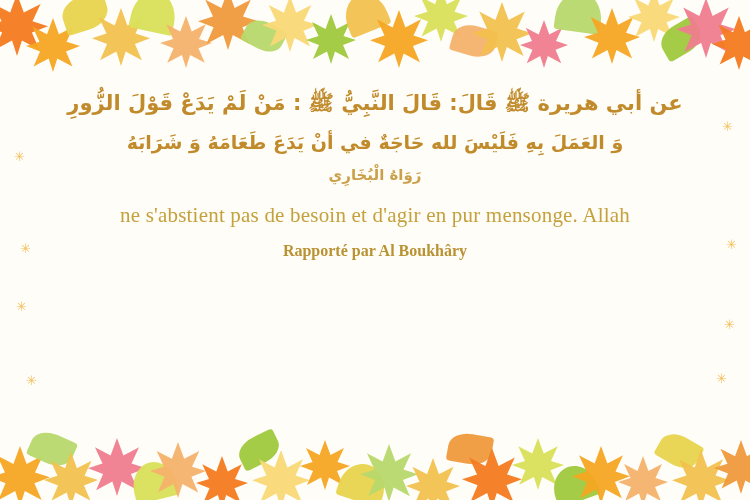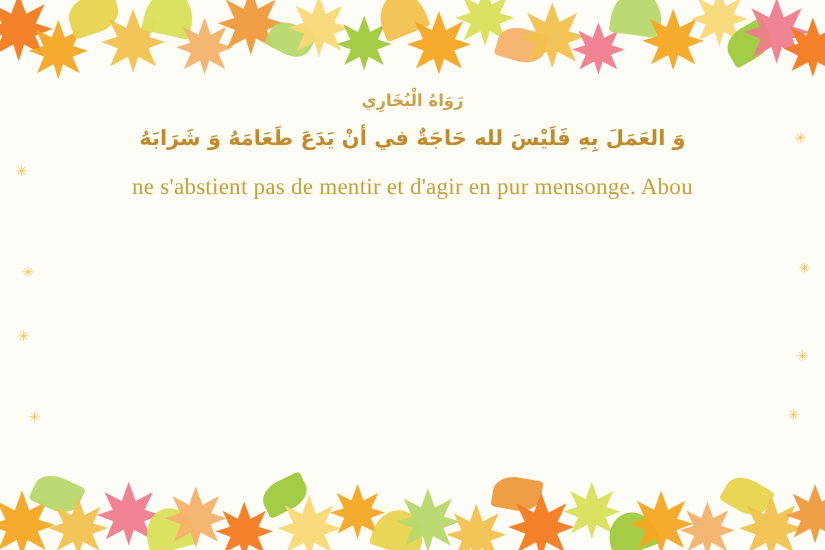--- a/index.html
+++ b/index.html
@@ -144,25 +144,27 @@
   <span class="sparkle" style="left:722px;top:120px;">✳</span>
   <span class="sparkle" style="left:20px;top:242px;">✳</span>
   <span class="sparkle" style="left:726px;top:238px;">✳</span>
   <span class="sparkle" style="left:16px;top:300px;">✳</span>
   <span class="sparkle" style="left:724px;top:318px;">✳</span>
   <span class="sparkle" style="left:26px;top:374px;">✳</span>
   <span class="sparkle" style="left:716px;top:372px;">✳</span>
 
   <div class="content">
 
+    <div class="arabic ar-line1">عن أبي هريرة ﷺ قَالَ: قَالَ النَّبِيُّ ﷺ : مَنْ لَمْ يَدَعْ قَوْلَ  الزُّورِ</div>
+    <div class="arabic ar-line2">وَ العَمَلَ بِهِ فَلَيْسَ لله حَاجَةٌ في أنْ يَدَعَ طَعَامَهُ وَ شَرَابَهُ</div>
     <div class="arabic ar-source">رَوَاهُ الْبُخَارِي</div>
-    <div class="arabic ar-line2">وَ العَمَلَ بِهِ فَلَيْسَ لله حَاجَةٌ في أنْ يَدَعَ طَعَامَهُ وَ شَرَابَهُ</div>
 
-    <div class="fr">ne s'abstient pas de mentir et d'agir en pur mensonge. Abou</div>
+    <div class="fr">ne s'abstient pas de besoin et d'agir en pur mensonge. Allah</div>
 
+    <div class="fr-source">Rapporté par Al Boukhâry</div>
   </div>
 
   <div class="leaf-band bottom">
     <span class="leaf maple" style="left:-10px;top:24px;width:60px;height:60px;background:#f5a623;"></span>
     <span class="leaf oval" style="left:30px;top:12px;width:44px;height:30px;background:#b8d86b;transform:rotate(24deg);"></span>
     <span class="leaf maple" style="left:44px;top:30px;width:54px;height:54px;background:#f2c14e;"></span>
     <span class="leaf maple" style="left:88px;top:16px;width:58px;height:58px;background:#ef7d8e;"></span>
     <span class="leaf fan" style="left:132px;top:40px;width:44px;height:38px;background:#d9e05a;transform:rotate(-14deg);"></span>
     <span class="leaf maple" style="left:150px;top:20px;width:56px;height:56px;background:#f6b26b;"></span>
     <span class="leaf maple" style="left:196px;top:34px;width:52px;height:52px;background:#f47b20;"></span>

